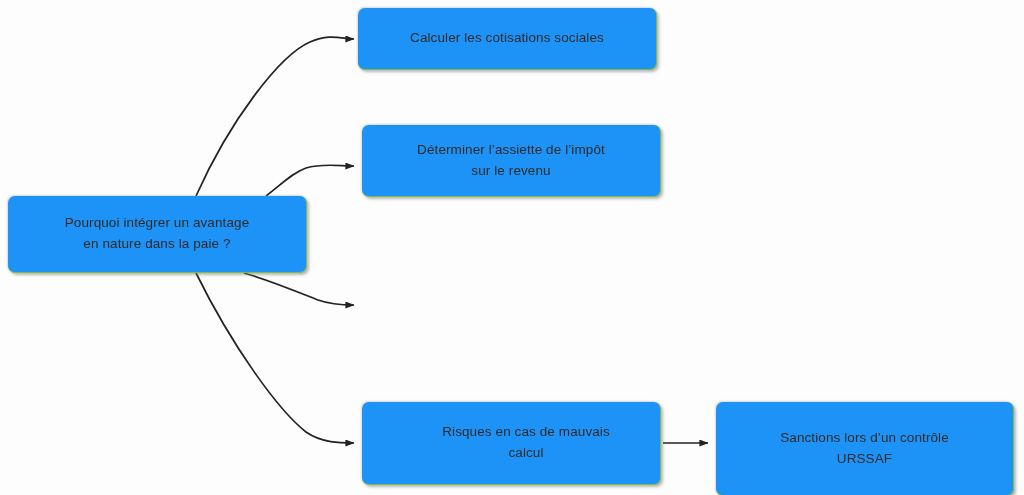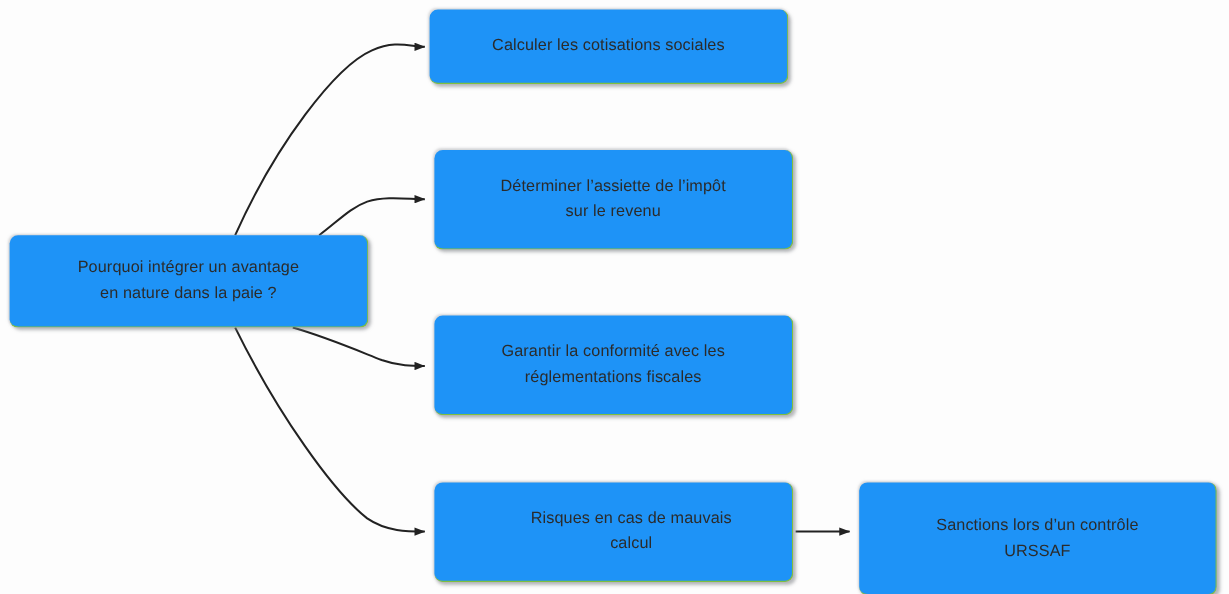--- a/index.html
+++ b/index.html
@@ -76,29 +76,25 @@
 
   <div class="node" style="left:8px; top:196px; width:299px; height:77px;">
     <span class="node-label">Pourquoi intégrer un avantage
 en nature dans la paie ?</span>
   </div>
 
   <div class="node" style="left:358px; top:8px; width:299px; height:62px;">
     <span class="node-label">Calculer les cotisations sociales</span>
   </div>
 
-  <div class="node" style="left:362px; top:125px; width:299px; height:83px;">
+  <div class="node" style="left:362px; top:125px; width:299px; height:72px;">
     <span class="node-label">Déterminer l’assiette de l’impôt
 sur le revenu</span>
   </div>
 
-  <div class="node" style="left:362px; top:263px; width:299px; height:83px;">
-    <span class="node-label">Garantir la conformité avec les
-réglementations fiscales</span>
-  </div>
 
   <div class="node" style="left:362px; top:402px; width:299px; height:83px;padding-left:40px;">
     <span class="node-label">Risques en cas de mauvais
 calcul</span>
   </div>
 
   <div class="node" style="left:716px; top:402px; width:298px; height:94px;">
     <span class="node-label">Sanctions lors d’un contrôle
 URSSAF</span>
   </div>

